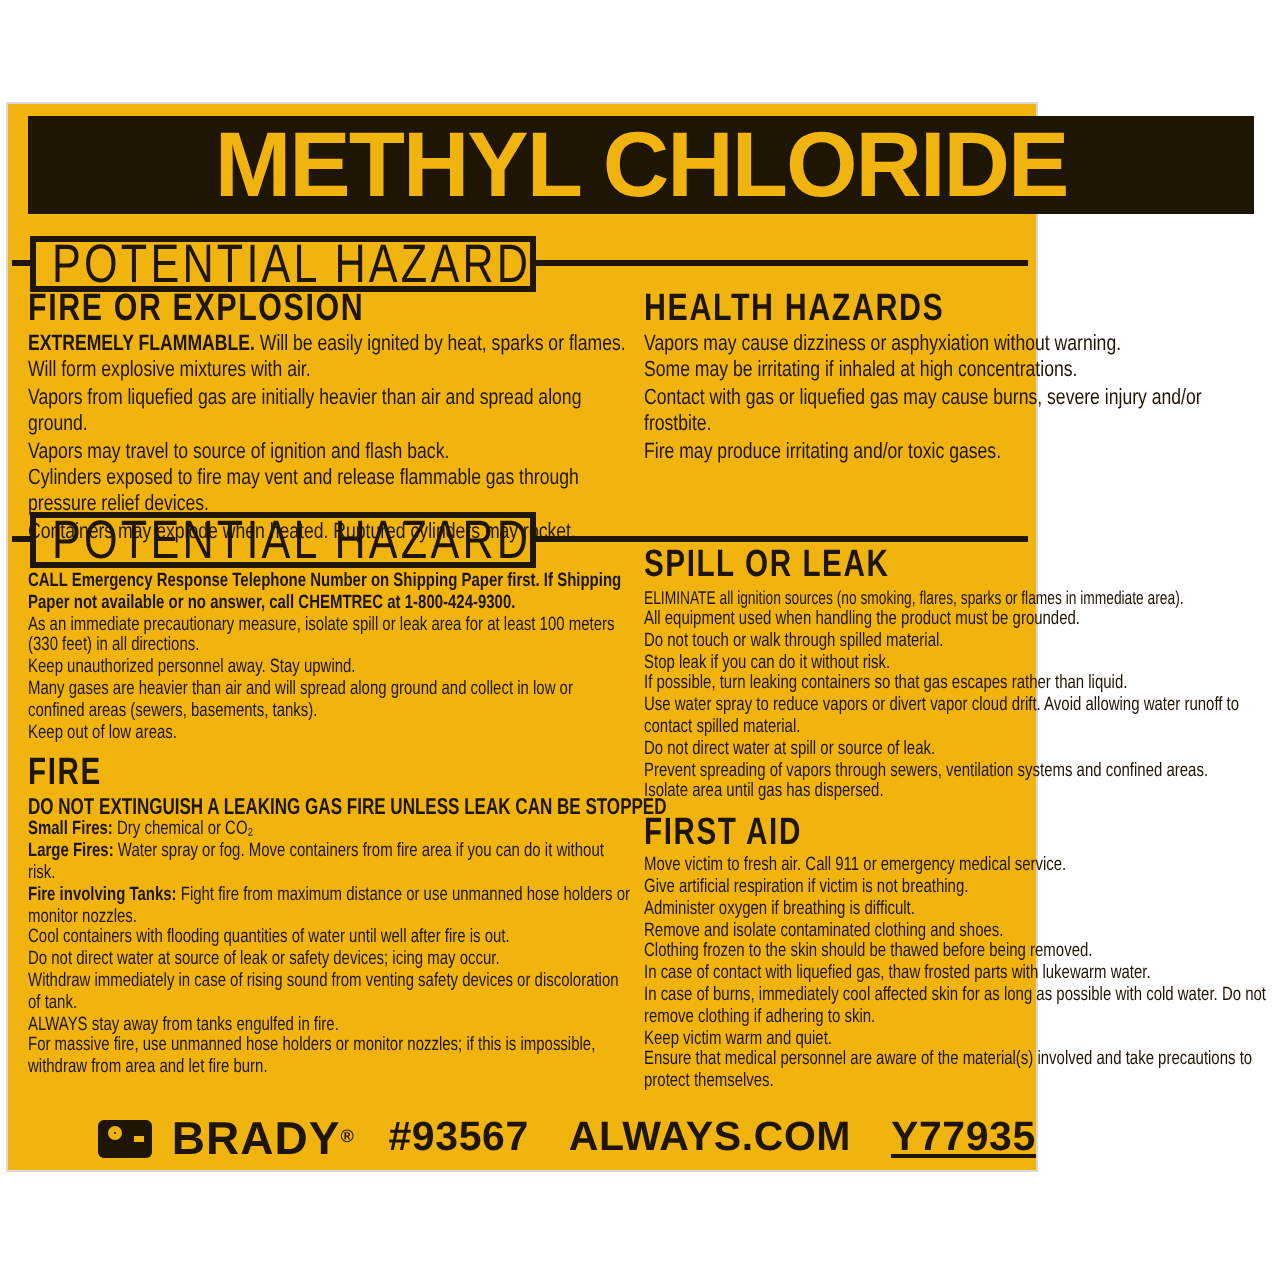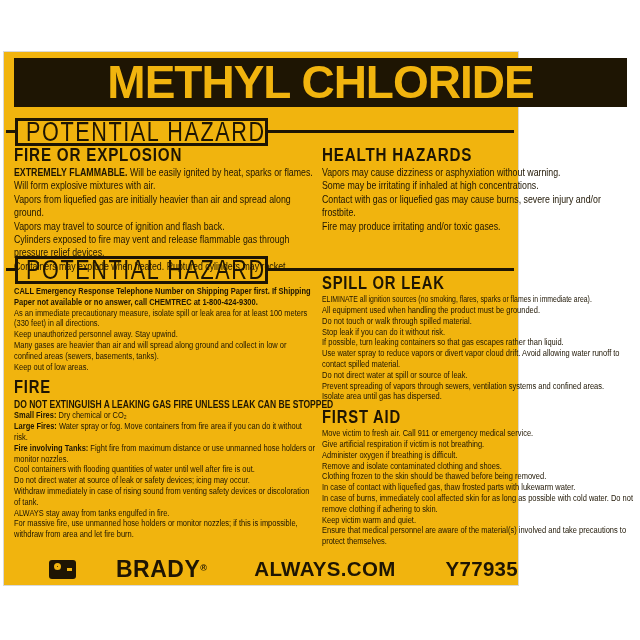--- a/index.html
+++ b/index.html
@@ -44,21 +44,21 @@
   .footer { position:absolute; left:0; right:0; top:503px; height:28px;
             display:flex; align-items:center; justify-content:space-between; font-weight:bold;margin-left:45px; }
   .brady-logo { position:relative; width:27px; height:19px; background:var(--ink);
                 border-radius:3px; flex:0 0 auto; margin-right:5px; }
   .brady-logo .ring { position:absolute; left:5px; top:3px; width:7px; height:7px;
                       border:3px solid var(--yellow); border-radius:50%; }
   .brady-logo .tail { position:absolute; right:4px; top:8px; width:5px; height:3px; background:var(--yellow); }
   .brand { font-size:23px; letter-spacing:0.5px; margin-right:12px; white-space:nowrap; }
   .reg { font-size:9px; vertical-align:6px; }
   .ftxt { font-size:20.5px; letter-spacing:0.3px; margin-right:15px; white-space:nowrap; }
-  .ftxt:last-child { margin-right:0; }
+  .ftxt:last-child { margin-right:0;text-decoration:underline; }
 </style>
 </head>
 <body>
 
 <div class="page">
   <div class="label">
 
     <div class="title-bar">
       <span class="title">METHYL CHLORIDE</span>
     </div>
@@ -148,18 +148,19 @@
           <p class="line">Ensure that medical personnel are aware of the material(s) involved and take precautions to protect themselves.</p>
         </div>
     </div>
 
     <div class="footer">
       <span class="brady-logo">
         <span class="ring"></span>
         <span class="tail"></span>
       </span>
       <span class="brand"><span>BRADY</span><span class="reg">®</span></span>
+      <span class="ftxt">#93567</span>
       <span class="ftxt">ALWAYS.COM</span>
       <span class="ftxt">Y77935</span>
     </div>
 
   </div>
 </div>
 
 </body></html>

